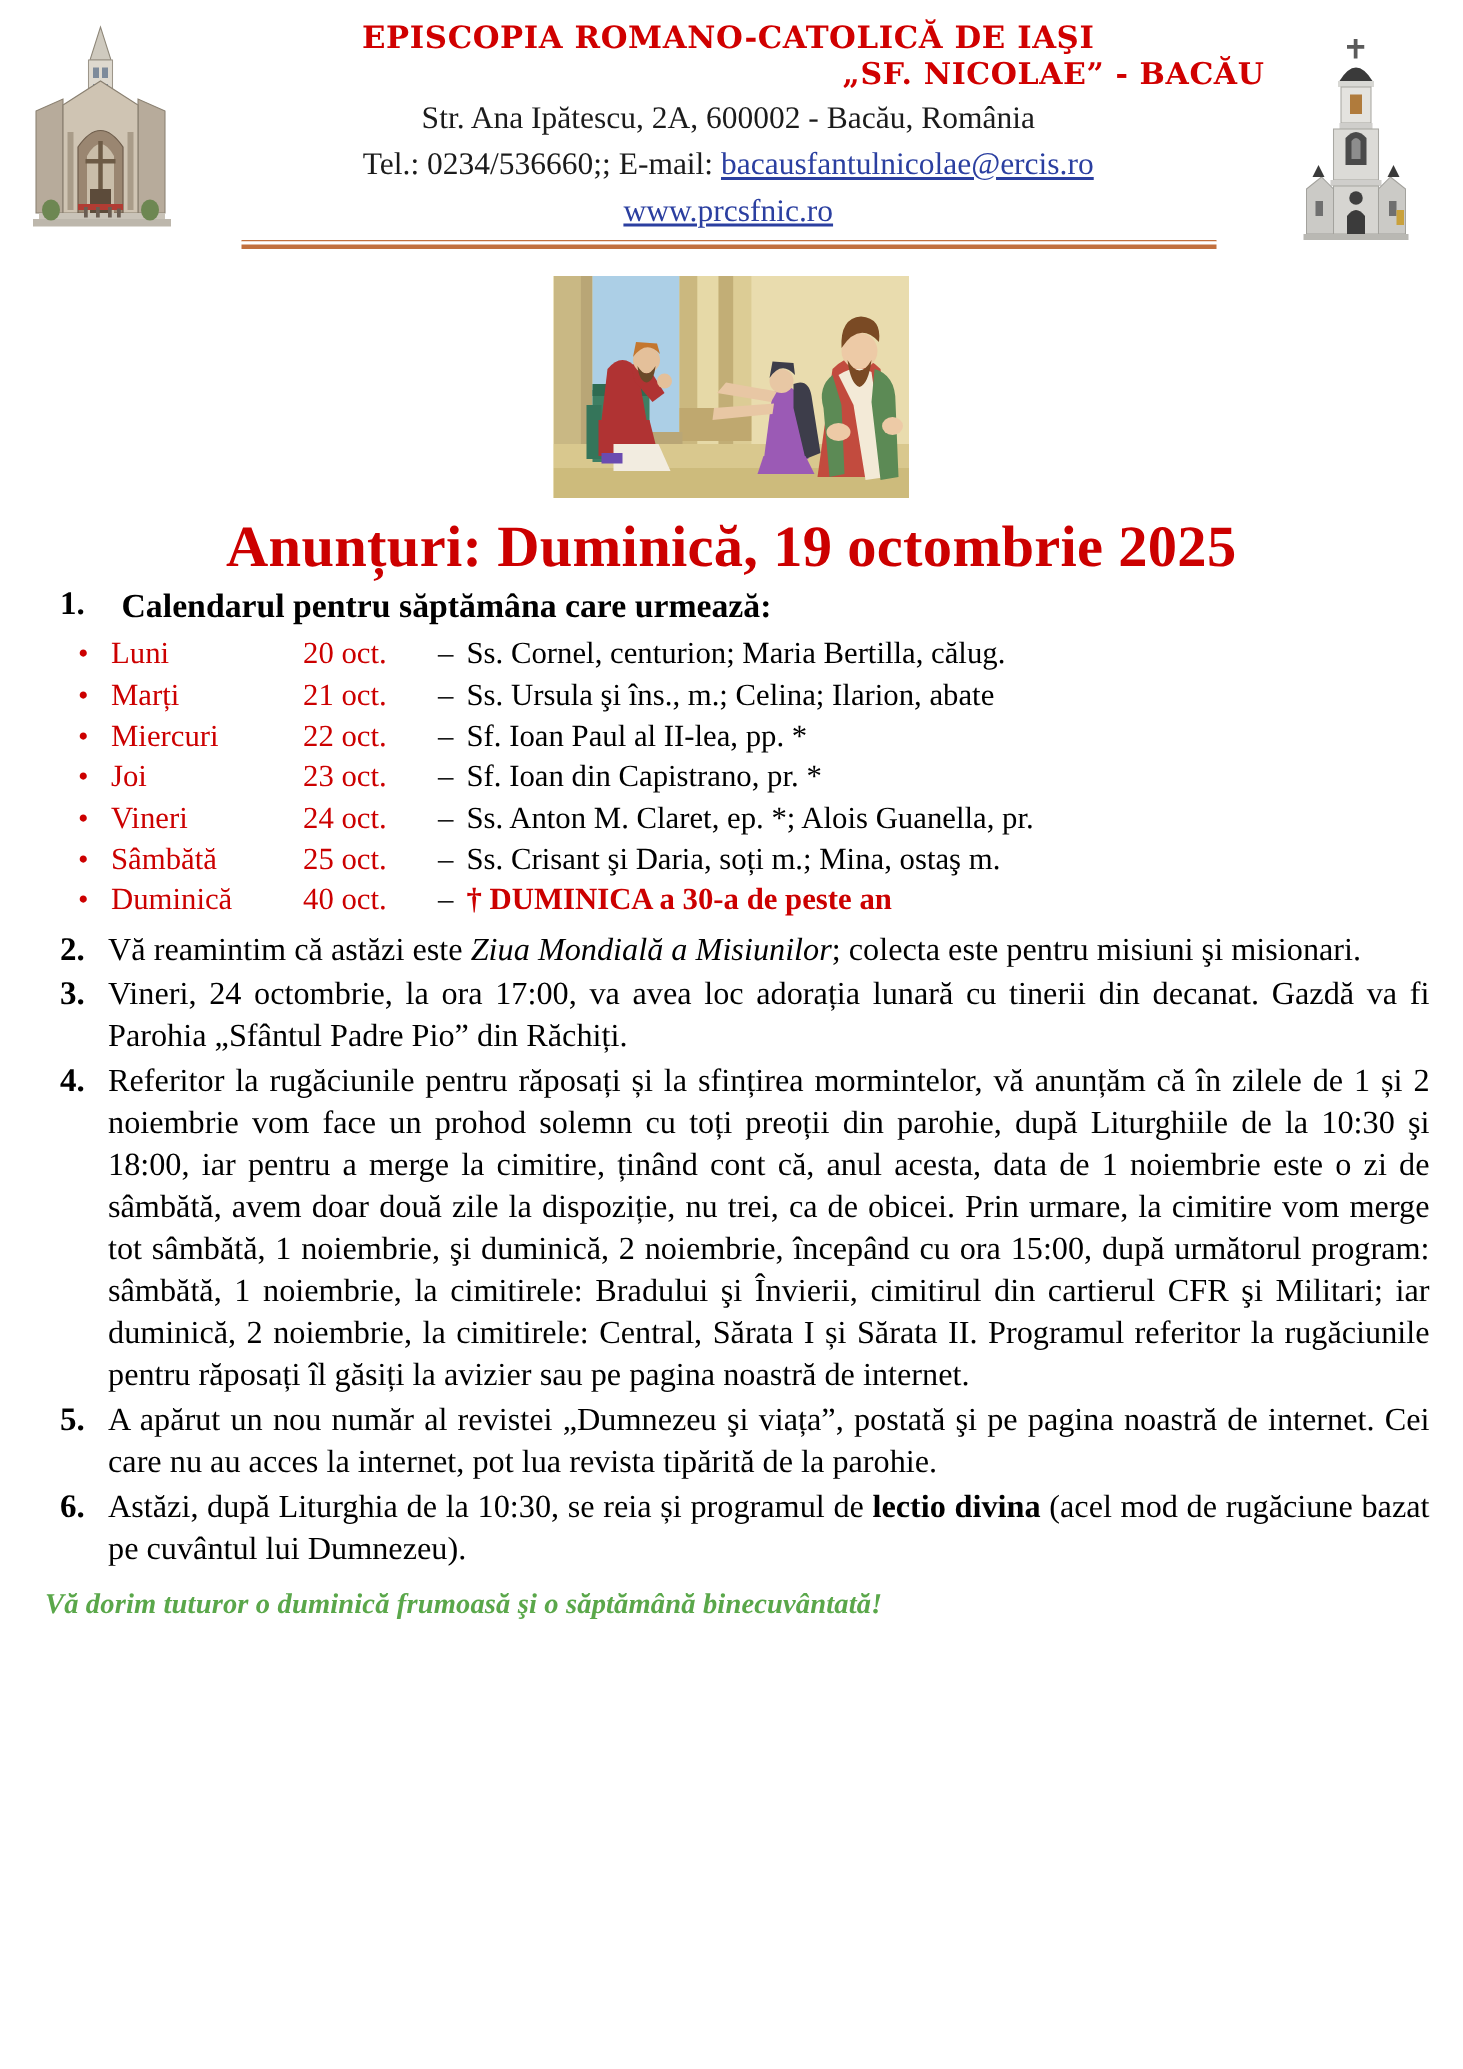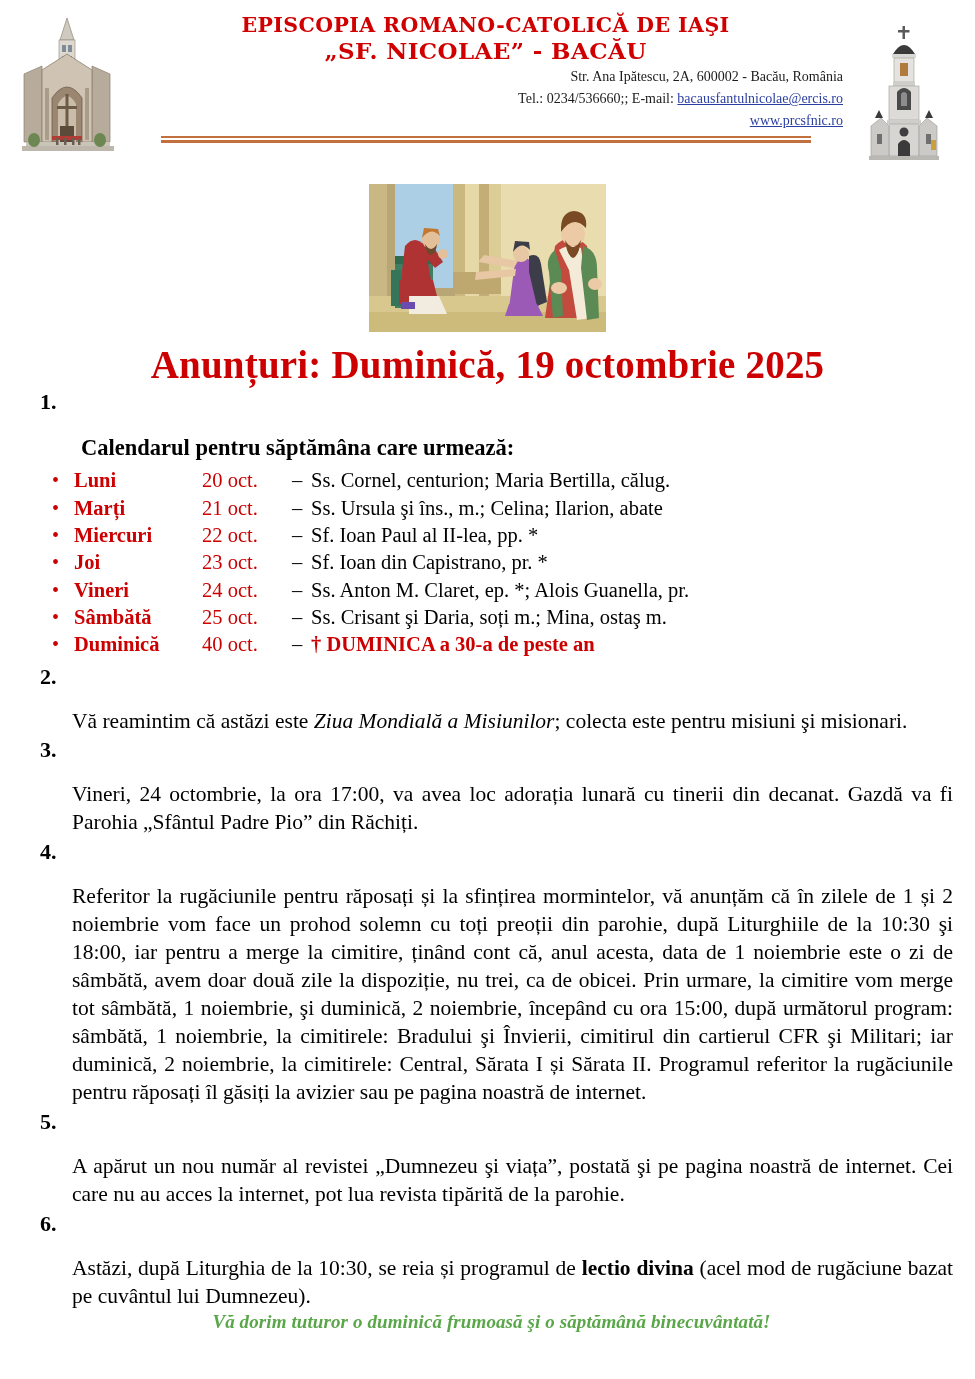--- a/index.html
+++ b/index.html
@@ -43,27 +43,26 @@
     color:#d00000;
     font-family:"DejaVu Serif", serif;
     font-weight:bold;
     letter-spacing:0.4px;
     line-height:1.16;
     font-variant:small-caps;
     text-transform:uppercase;
   }
   .hl1{font-size:20.5px;}
   .hl2{font-size:23.5px;}
-  .hl3{font-size:23px;}
+  .hl3{font-size:20px;text-align:right;}
   .head-addr{
-    font-size:14px;
+    font-size:21px;
     line-height:1.28;
     margin-top:4px;
     color:#1b1b1b;
-    text-align:right;
   }
   .link{
     color:#2b3fa0;
     text-decoration:underline;
   }
   .rule-wrap{
     margin:6px auto 0 auto;
     width:650px;
   }
   .rule-thin{height:1.5px;background:#c2703e;}
@@ -107,48 +106,48 @@
     text-align:left;
     font-weight:bold;
     font-size:22px;
     padding-left:10px;
     box-sizing:border-box;
   }
   .item-body{
     flex:1 1 auto;
     text-align:justify;
     line-height:1.30;
-    margin-top:44px;
   }
   .heading1 .item-body{font-weight:bold;font-size:22.5px;padding-left:9px;}
 
   
   .cal{
     margin:6px 0 4px 0;
     border-collapse:collapse;
     font-size:20.5px;
     line-height:1.26;
   }
   .cal td{padding:0 0 1.5px 0;vertical-align:top;white-space:nowrap;}
   .c-bullet{width:22px;padding-left:22px !important;color:#cc0000;font-size:20px;}
-  .c-day{color:#cc0000;padding-right:10px !important;width:118px;font-weight:bold;}
+  .c-day{color:#cc0000;padding-right:10px !important;width:118px;}
   .c-date{color:#cc0000;padding-right:6px !important;width:84px;}
   .c-dash{padding-right:5px !important;width:14px;}
   .c-txt{color:#000;white-space:normal;}
   .c-red-bold{color:#cc0000;font-weight:bold;}
   b{font-weight:normal;}
   i{font-style:italic;}
   .bi{font-weight:bold;}
 
   .footer-note{
-    text-align:center;
+    text-align:left;
     color:#5aa74a;
     font-weight:bold;
     font-style:italic;
     font-size:19px;
+    margin-top:12px;
     letter-spacing:0.1px;
   }
 </style>
 </head>
 <body>
 
 <div class="page">
 
   <div class="header">
 

